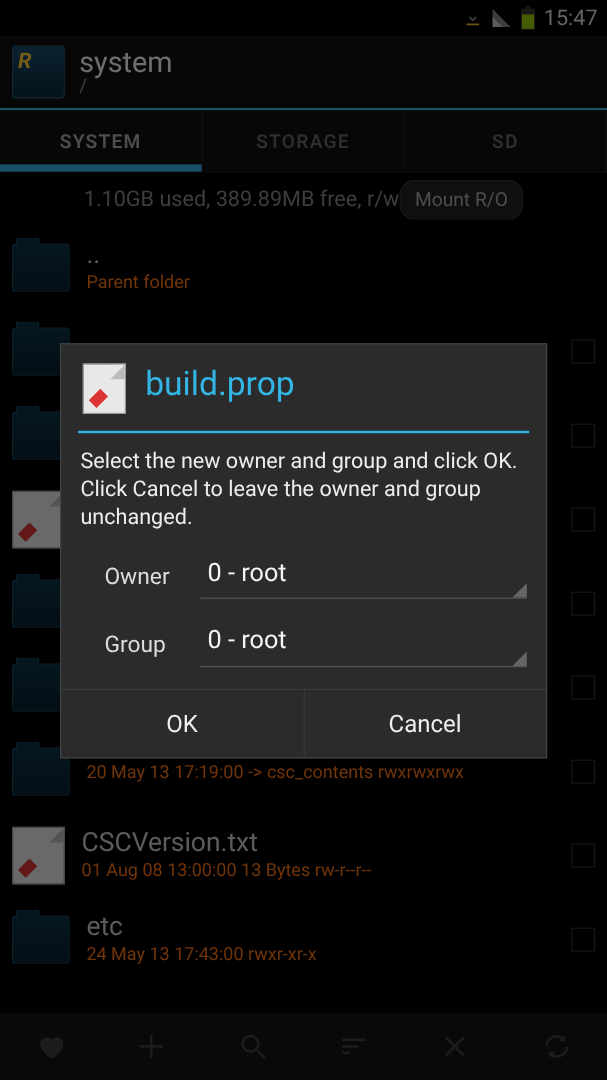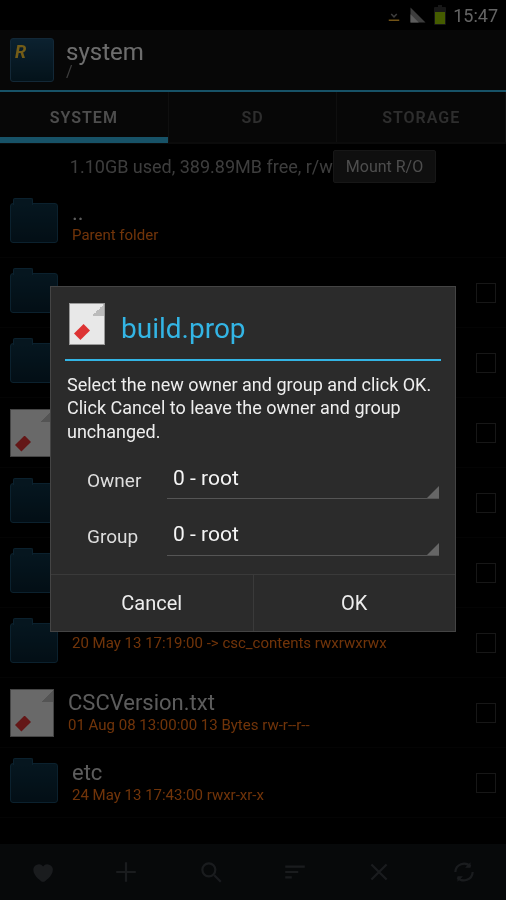--- a/index.html
+++ b/index.html
@@ -19,21 +19,21 @@
   
   .tab-divider { height: 2px; background: #33b5e5; }
   .tabs { height: 50px; display: flex; background: #111; }
   .tab { flex: 1; display: flex; align-items: center; justify-content: center; color: #666; font-size: 16px; font-weight: 600; letter-spacing: 1px; border-right: 1px solid #222; position: relative; }
   .tab.active { color: #aaa; }
   .tab.active::after { content: ""; position: absolute; left: 0; right: 0; bottom: -1px; height: 6px; background: #33b5e5; }
   .tabs-underline { height: 2px; background: #1a1a1a; }
 
   
   .status-row { height: 44px; display: flex; align-items: center; justify-content: center; padding: 0 10px; font-size: 18px; color: #888; background: #000; }
-  .mount-btn { background: #222; border: 1px solid #333; color: #aaa; font-size: 16px; padding: 6px 12px; border-radius: 2px; }
+  .mount-btn { background: #222; border: 1px solid #333; color: #aaa; font-size: 16px; padding: 6px 12px; border-radius: 12px; }
 
   
   .file-list { background: #000; }
   .file-row { height: 70px; display: flex; align-items: center; padding: 0 10px; gap: 14px; border-bottom: 1px solid #0a0a0a; position: relative; }
   .fi-folder { width: 48px; height: 40px; background: linear-gradient(#0e3246, #072130); border: 1px solid #1a4a66; border-radius: 3px; position: relative; }
   .fi-folder::before { content: ""; position: absolute; top: -6px; left: 2px; width: 18px; height: 6px; background: #0e3246; border: 1px solid #1a4a66; border-bottom: none; border-radius: 2px 2px 0 0; }
   .fi-file { width: 44px; height: 48px; background: #e8e8e8; border: 1px solid #999; position: relative; }
   .fi-file::before { content: ""; position: absolute; right: 0; top: 0; width: 12px; height: 12px; background: linear-gradient(135deg, #e8e8e8 50%, #bbb 50%); }
   .fi-file::after { content: ""; position: absolute; left: 4px; bottom: 4px; width: 16px; height: 16px; background: #d33; clip-path: polygon(0 60%, 60% 0, 100% 40%, 40% 100%); }
   .file-info { flex: 1; }
@@ -43,21 +43,21 @@
 
   
   .bottombar { position: absolute; left: 0; right: 0; bottom: 0; height: 56px; background: #101418; display: flex; }
   .bottombar .tbtn { flex: 1; display: flex; align-items: center; justify-content: center; color: #444; }
 
   
   .scrim { position: absolute; inset: 0; background: rgba(0,0,0,0.55); }
 
   
   .dialog { position: absolute; left: 50px; right: 50px; top: 286px; background: #2b2b2b; color: #eee; border: 1px solid #444; }
-  .dialog-header { display: flex; align-items: flex-end; gap: 16px; padding: 16px 18px 14px; }
+  .dialog-header { display: flex; align-items: flex-start; gap: 16px; padding: 16px 18px 14px; }
   .dialog-header .fi-file { width: 36px; height: 42px; }
   .dialog-title { color: #33b5e5; font-size: 28px; }
   .dialog-sep { height: 2px; background: #33b5e5; margin: 0 14px; }
   .dialog-body { padding: 12px 16px 18px; font-size: 18px; color: #eee; line-height: 1.3; }
   .field-row { display: flex; align-items: flex-end; margin-top: 16px; margin-left: 20px; }
   .field-label { width: 80px; color: #ddd; font-size: 19px; padding-bottom: 6px; }
   .spinner { flex: 1; border-bottom: 1px solid #555; position: relative; padding: 6px 0 6px 6px; font-size: 21px; color: #f5f5f5; }
   .spinner::after { content: ""; position: absolute; right: 0; bottom: 0; width: 0; height: 0; border-style: solid; border-width: 0 0 12px 12px; border-color: transparent transparent #666 transparent; }
   .dialog-actions { display: flex; border-top: 1px solid #3a3a3a; }
   .dialog-btn { flex: 1; text-align: center; padding: 16px 0; font-size: 20px; color: #eee; }
@@ -100,24 +100,24 @@
     <div class="sub">/</div>
   </div>
 </div>
 <div class="tab-divider"></div>
 
 <div class="tabs">
   <div class="tab active">
       <span>SYSTEM</span>
     </div>
   <div class="tab">
+      <span>STORAGE</span>
+    </div>
+  <div class="tab">
       <span>SD</span>
-    </div>
-  <div class="tab">
-      <span>STORAGE</span>
     </div>
 </div>
 <div class="tabs-underline"></div>
 
 <div class="status-row">
   <span>1.10GB used, 389.89MB free, r/w</span>
   <button class="mount-btn">Mount R/O</button>
 </div>
 
 <div class="file-list" id="file-list">
@@ -241,16 +241,16 @@
     <div class="field-row">
       <div class="field-label">Owner</div>
       <div class="spinner"><span>0 - root</span></div>
     </div>
     <div class="field-row">
       <div class="field-label">Group</div>
       <div class="spinner"><span>0 - root</span></div>
     </div>
   </div>
   <div class="dialog-actions">
+    <div class="dialog-btn">OK</div>
     <div class="dialog-btn">Cancel</div>
-    <div class="dialog-btn">OK</div>
   </div>
 </div>
 
 </body></html>

